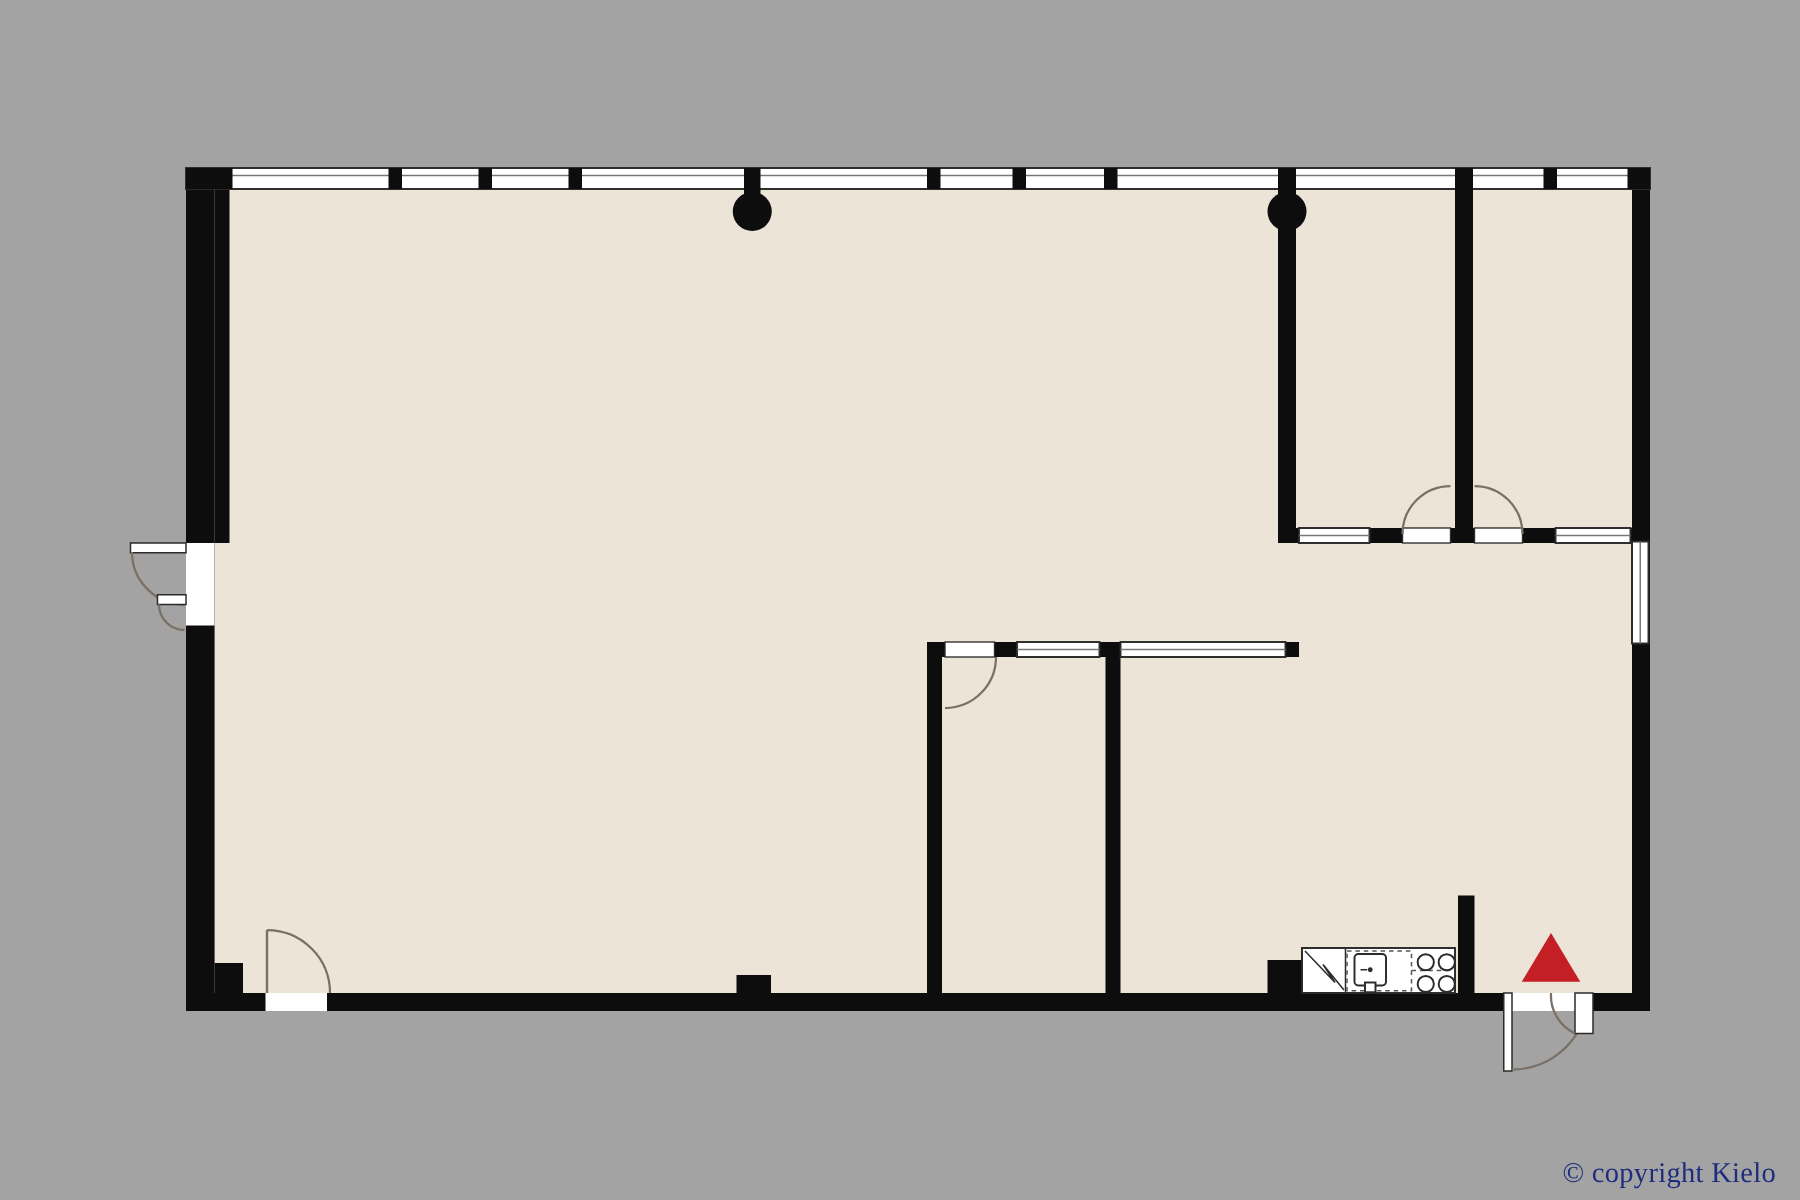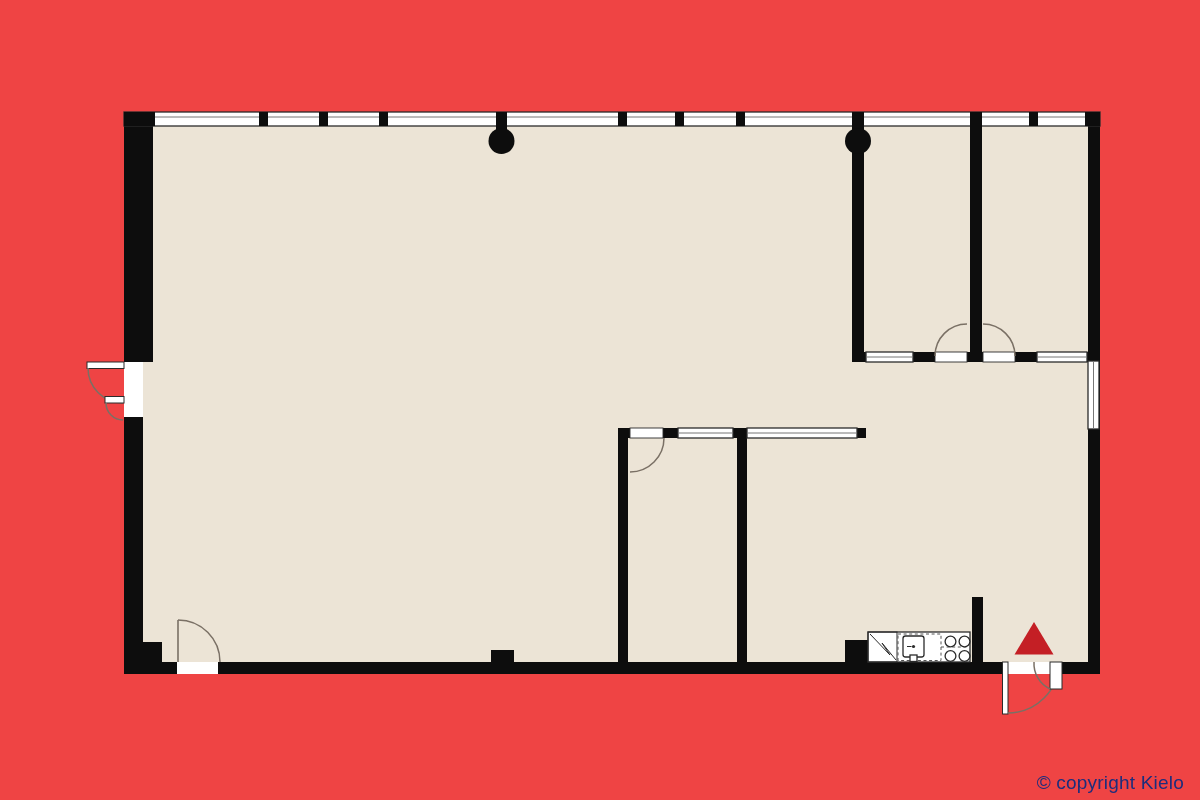--- a/index.html
+++ b/index.html
@@ -1,17 +1,17 @@
 <!DOCTYPE html>
 <html style="--floor: #ece4d6; --wall: #0d0d0d; --window_frame: #2b2b2b; --window_mid: #777777; --door_arc: #7a7065; --dashed_appliance: #555555; --accent_red: #c41f25; --copyright_blue: #1d2d7c;"><head>
 <meta charset="utf-8">
 <style>
   html,body{margin:0;padding:0;background:#ffffff;}
-  .stage{position:relative;width:1200px;height:800px;background:#ef4444;overflow:hidden;
-         font-family:Liberation Sans, sans-serif;}
+  .stage{position:relative;width:1200px;height:800px;background:#a3a3a3;overflow:hidden;
+         font-family:Liberation Serif, serif;}
   svg{position:absolute;left:0;top:0;}
   .floor{fill:var(--floor);}
   .wall{fill:var(--wall);}
   .winband{fill:#ffffff;stroke:var(--window_frame);stroke-width:1.3;}
   .winmid{stroke:var(--window_mid);stroke-width:1;}
   .dooropen{fill:#ffffff;}
   .dooropen-stroked{fill:#ffffff;stroke:var(--window_frame);stroke-width:0.9;}
   .arc{fill:none;stroke:var(--door_arc);stroke-width:1.5;}
   .leaf{fill:#ffffff;stroke:var(--window_frame);stroke-width:1;}
   .fixture{fill:#ffffff;stroke:var(--window_frame);stroke-width:1.3;}

